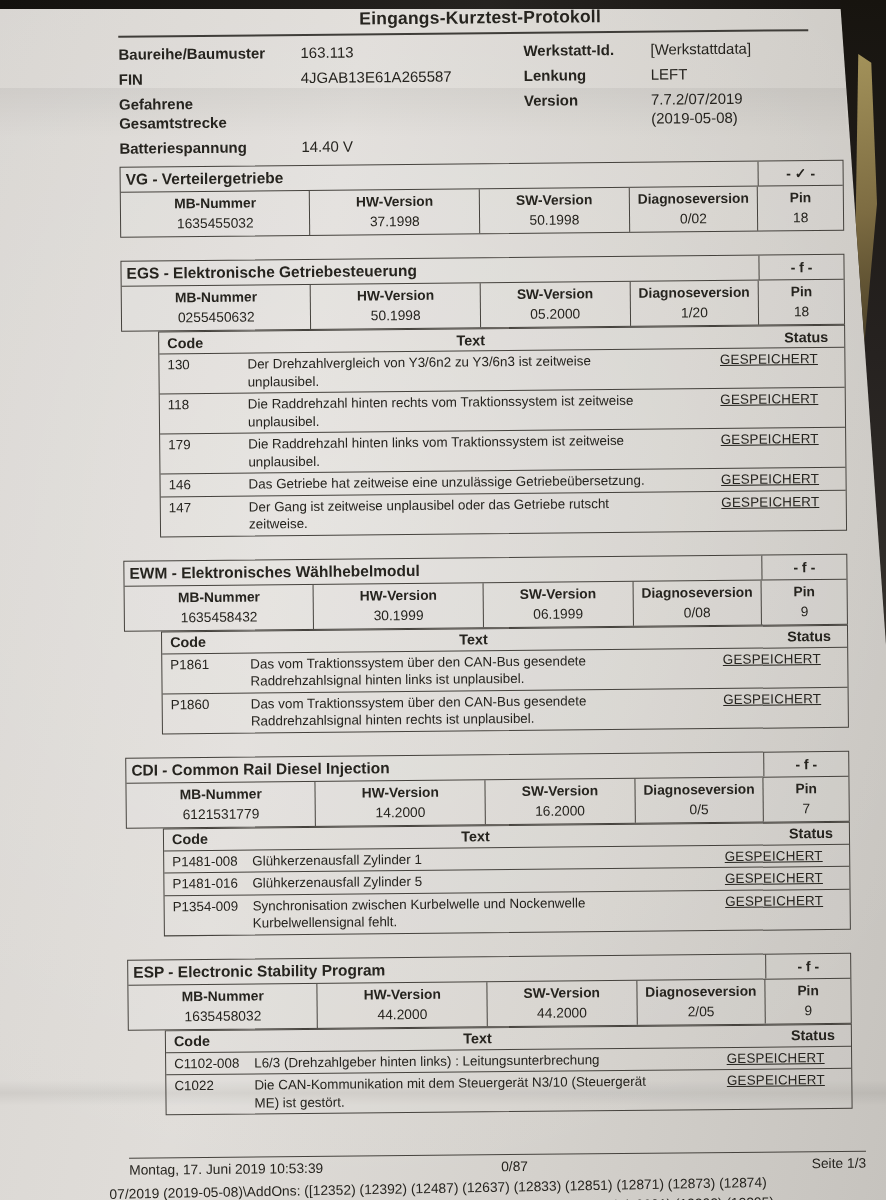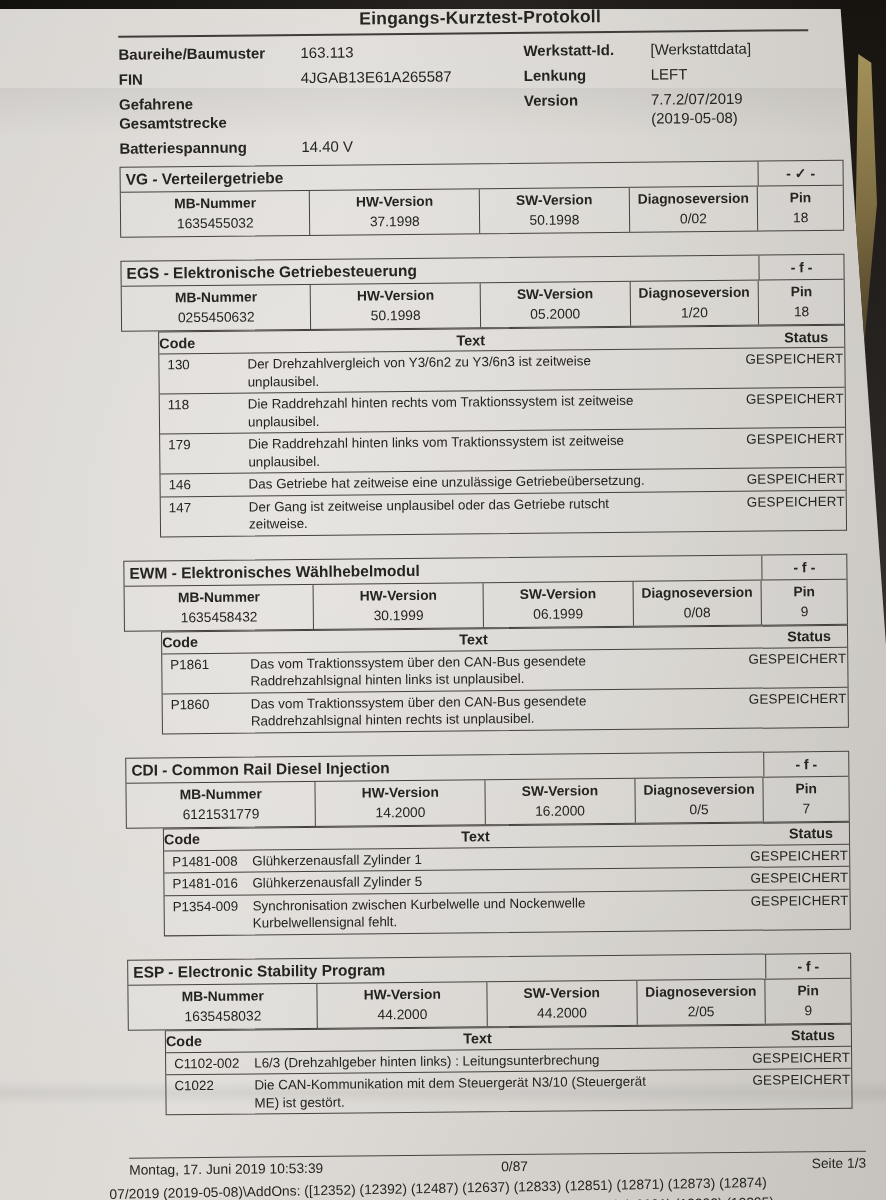--- a/index.html
+++ b/index.html
@@ -52,29 +52,29 @@
   .info-grid{display:flex;}
   .info-col{border-right:1.2px solid #45423d;box-sizing:border-box;text-align:center;padding:2px 0 3px 0;}
   .info-col:last-child{border-right:none;}
   .w1{width:190px}.w2{width:170px}.w3{width:150px}.w4{width:129px}.w5{width:85px}
   .ih{font-weight:bold;font-size:13.8px;line-height:20px;}
   .iv{font-size:13.8px;line-height:19px;}
 
   .fault-table{margin-left:37px;border:1.3px solid #45423d;box-sizing:border-box;background:rgba(255,255,255,0.05);}
   .f-head{display:flex;border-bottom:1.2px solid #45423d;font-weight:bold;font-size:14.4px;
     height:21px;align-items:center;}
-  .fh-code{width:88px;padding-left:0;box-sizing:border-box;}
+  .fh-code{width:88px;padding-left:8px;box-sizing:border-box;}
   .fh-text{flex:1;text-align:center;}
   .fh-status{width:150px;text-align:right;padding-right:16px;box-sizing:border-box;}
   .f-row{display:flex;border-bottom:1.1px solid #45423d;font-size:13.4px;line-height:17.5px;
     padding:2px 0;align-items:flex-start;}
   .f-row:last-child{border-bottom:none;}
   .f-code{width:88px;padding-left:8px;box-sizing:border-box;}
   .f-text{flex:1;white-space:pre-line;}
-  .f-status{width:150px;text-align:right;padding-right:1px;box-sizing:border-box;letter-spacing:.2px;}
+  .f-status{width:150px;text-align:center;padding-right:1px;box-sizing:border-box;letter-spacing:.2px;text-decoration:underline;}
 
   .footer-rule{height:1.4px;background:#45423d;margin-top:42px;width:737px;}
   .footer-row{display:flex;font-size:13.8px;margin-top:4px;width:737px;}
   .f-date{width:372px;}
   .f-counter{flex:1;}
   .f-page{width:120px;text-align:right;}
   .addons{margin-top:7px;margin-left:-20px;width:778px;font-size:13.8px;line-height:19.5px;
     transform:rotate(-0.5deg);transform-origin:0 0;}
   .addons div{white-space:nowrap;}
   .addons .a2{padding-left:0px;}
@@ -353,21 +353,21 @@
             </div>
         </div>
       </div>
       <div class="fault-table">
         <div class="f-head">
           <span class="fh-code">Code</span>
           <span class="fh-text">Text</span>
           <span class="fh-status">Status</span>
         </div>
         <div class="f-row">
-          <span class="f-code">C1102-002</span>
+          <span class="f-code">C1102-008</span>
           <span class="f-text">L6/3 (Drehzahlgeber hinten links) : Leitungsunterbrechung</span>
           <span class="f-status">GESPEICHERT</span>
         </div>
         <div class="f-row">
           <span class="f-code">C1022</span>
           <span class="f-text">Die CAN-Kommunikation mit dem Steuergerät N3/10 (Steuergerät
 ME) ist gestört.</span>
           <span class="f-status">GESPEICHERT</span>
         </div>
       </div>

